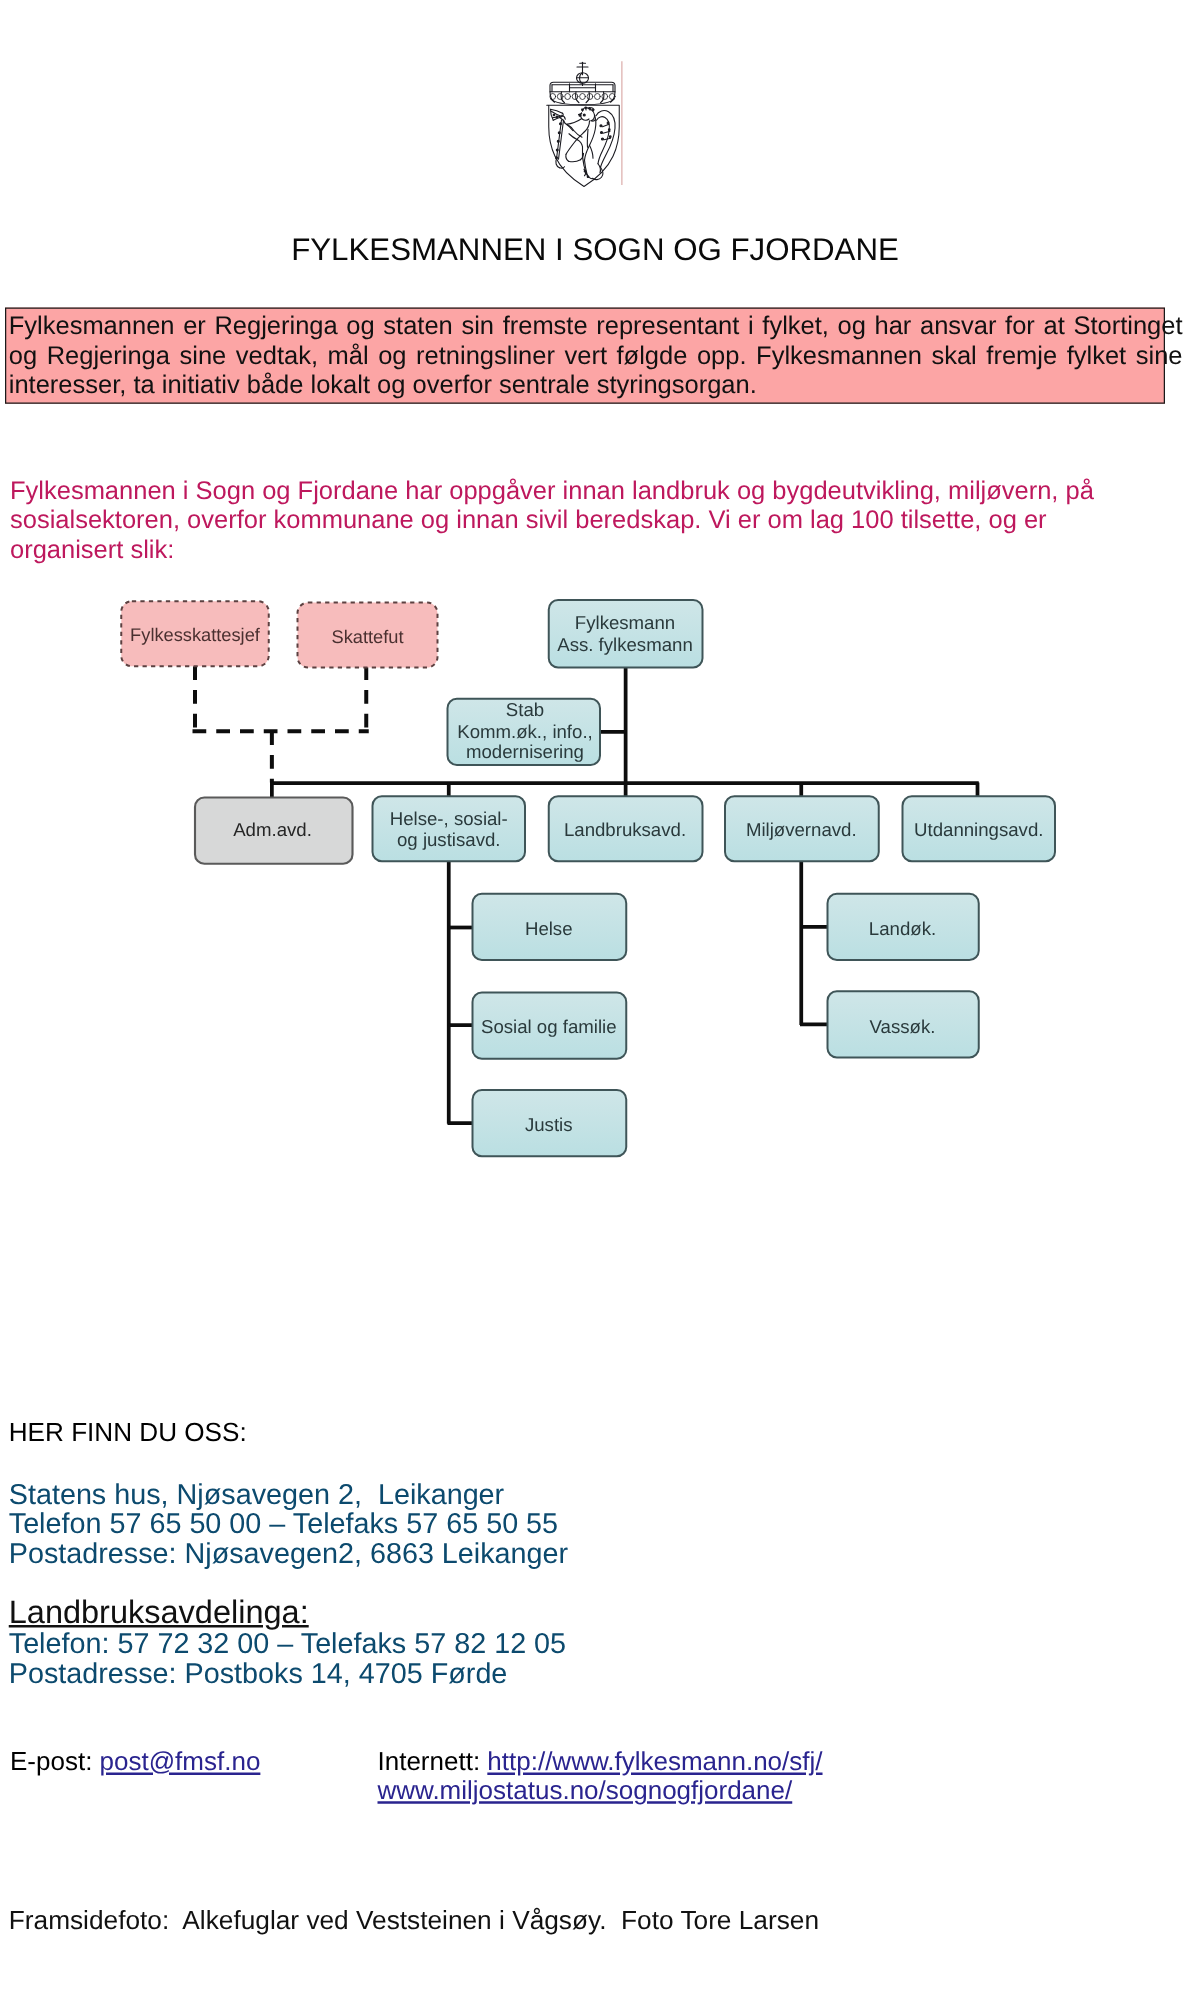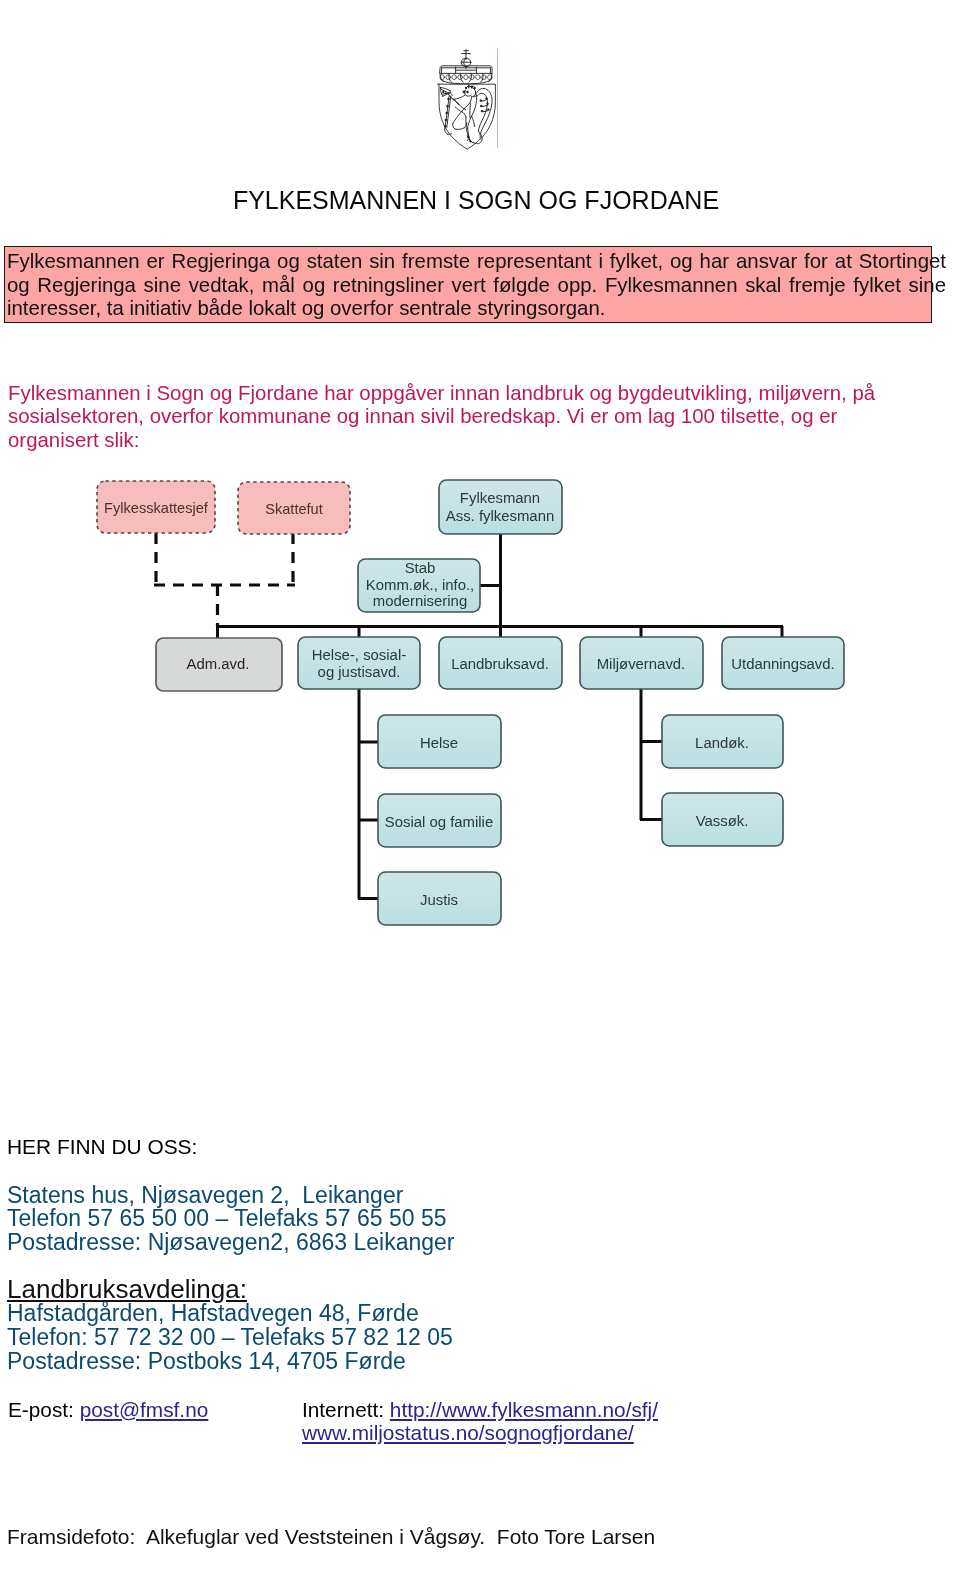--- a/index.html
+++ b/index.html
@@ -284,21 +284,20 @@
   </div>
 
   <div id="contact">
     <div class="c-head">HER FINN DU OSS:</div>
     <div class="c-gap"></div>
     <div class="c-line">Statens hus, Njøsavegen 2,  Leikanger</div>
     <div class="c-line">Telefon 57 65 50 00 – Telefaks 57 65 50 55</div>
     <div class="c-line">Postadresse: Njøsavegen2, 6863 Leikanger</div>
     <div class="c-gap"></div>
     <div><span class="c-sub">Landbruksavdelinga:</span></div>
-    <div class="c-line">Hafstadgården, Hafstadvegen 48, Førde</div>
     <div class="c-line">Telefon: 57 72 32 00 – Telefaks 57 82 12 05</div>
     <div class="c-line">Postadresse: Postboks 14, 4705 Førde</div>
   </div>
 
   <div id="links">
     <div class="lcol1"><span>E-post: </span><span class="link">post@fmsf.no</span></div>
     <div class="lcol2">
       <div><span>Internett: </span><span class="link">http://www.fylkesmann.no/sfj/</span></div>
       <div><span class="link">www.miljostatus.no/sognogfjordane/</span></div>
     </div>

